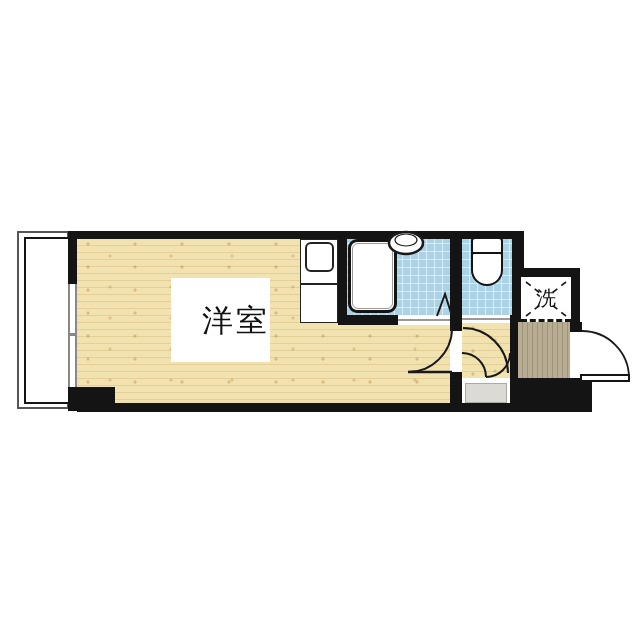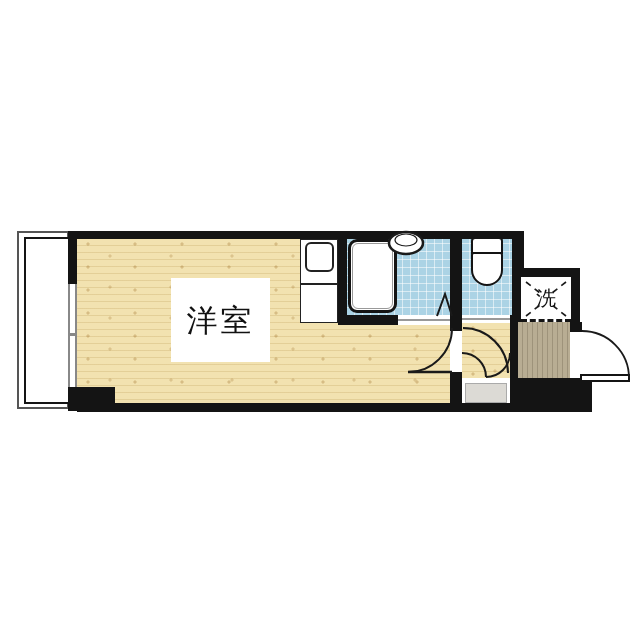--- a/index.html
+++ b/index.html
@@ -106,21 +106,21 @@
   <div class="abs wall" style="left:570px;top:322px;width:12px;height:10px;"></div>
   <div class="abs white" style="left:570px;top:332px;width:12px;height:46px;"></div>
 
   <div class="abs wall" style="left:510px;top:378px;width:82px;height:34px;"></div>
   <div class="abs white" style="left:462px;top:378px;width:48px;height:25px;"></div>
   <div class="abs" style="left:465px;top:383px;width:42px;height:20px;background:var(--step-gray);border:1px solid #aaa;"></div>
   <div class="abs wall" style="left:462px;top:403px;width:48px;height:9px;"></div>
 
   <div class="abs" style="left:580px;top:374px;width:50px;height:8px;background:#fff;border:2px solid var(--wall);"></div>
 
-  <div class="abs" id="room-label" style="left:171px;top:278px;width:99px;height:84px;">
+  <div class="abs" id="room-label" style="left:171px;top:278px;width:99px;height:84px;align-items:flex-end;">
     <span class="l1">洋室</span>
   </div>
 
   <svg width="640" height="640" viewBox="0 0 640 640">
 
     <path d="M408,372 A44,44 0 0 0 452,328" fill="none" stroke="#1a1a1a" stroke-width="2"></path>
     <line x1="408" y1="372" x2="452" y2="372" stroke="#1a1a1a" stroke-width="2.5"></line>
 
     <path d="M437,316 L445,294 L452,316" fill="none" stroke="#1a1a1a" stroke-width="2"></path>
 

